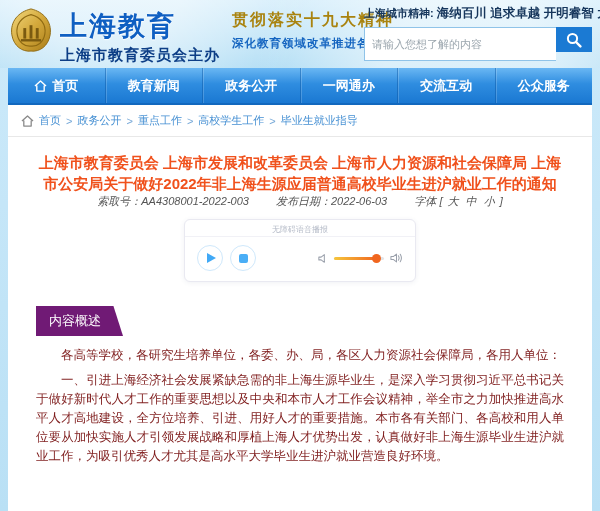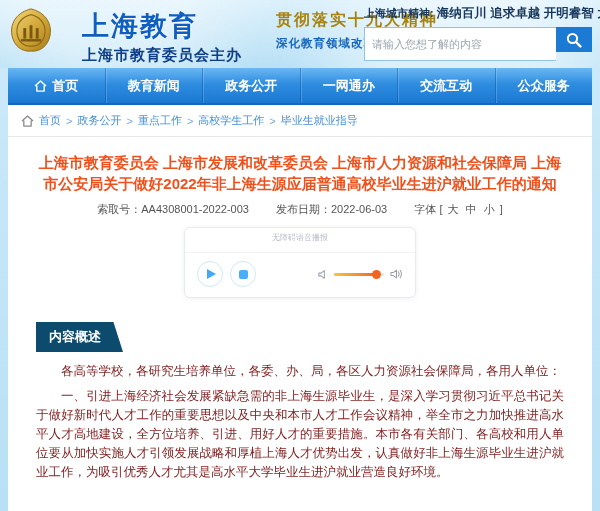--- a/index.html
+++ b/index.html
@@ -8,21 +8,21 @@
     width: 600px; height: 511px; overflow: hidden; position: relative;
     background: linear-gradient(180deg, #cdeafa 0%, #b9e0f5 100%);
   }
   
   .header {
     height: 68px; position: relative;
     background:
       radial-gradient(circle at 78% 120%, rgba(255,255,255,.55) 0 18%, rgba(255,255,255,0) 45%),
       radial-gradient(circle at 18% -30%, rgba(255,255,255,.5) 0 15%, rgba(255,255,255,0) 40%),
       linear-gradient(180deg, #d6eefb 0%, #aedcf4 100%);
-    display: flex; align-items: flex-start; gap: 22px;
+    display: flex; align-items: flex-start;
   }
   .logo-wrap { margin: 7px 6px 0 8px; }
   .brand { margin-top: 8px; }
   .site-title {
     font-size: 27px; font-weight: bold; color: #0f5fc2; letter-spacing: 2px;
     text-shadow: 0 0 2px #fff, 0 1px 1px #fff;
   }
   .site-subtitle { font-size: 15px; font-weight: bold; color: #0d3e86; margin-top: 2px; letter-spacing: 1px; }
   .slogans { margin: 10px 0 0 12px; white-space: nowrap; }
   .slogan1 { font-size: 16px; font-weight: bold; color: #a9830f; letter-spacing: 2px; }
@@ -57,52 +57,52 @@
   .content { margin: 0 8px; background: #fff; height: 414px; }
   .breadcrumb {
     display: flex; align-items: center; gap: 5px; padding: 8px 13px;
     font-size: 11px; color: #4690d3; border-bottom: 1px solid #e8e8e8;
   }
   .crumb { cursor: pointer; }
   .crumb-sep { color: #77a9d8; }
   .article { padding: 15px 28px 0; }
   .art-title {
     color: #f0511c; font-size: 15px; line-height: 21px; font-weight: bold;
-    text-align: center; margin-bottom: 8px;
+    text-align: center; 
   }
   .meta { text-align: center; font-size: 11px; color: #555; margin-bottom: 10px; }
-  .meta .meta-group { margin: 0 12px; }
+  .meta .meta-group { margin: 0 12px; font-style: italic; }
   .meta .fontsize-opt { cursor: pointer; margin: 0 2px; }
   
   .player {
     width: 232px; margin: 10px auto 0; background: #fff;
     border: 1px solid #e9e9f1; border-radius: 6px; box-shadow: 0 1px 5px rgba(60,80,120,.08);
   }
   .player-title {
-    font-size: 8px; color: #b3b9c6; text-align: center; padding: 4px 0 9px;
+    font-size: 8px; color: #b3b9c6; text-align: center; padding: 4px 0 1px;
     border-bottom: 1px solid #f1f1f6;
   }
   .player-controls { display: flex; align-items: center; padding: 8px 12px 10px; }
   .pbtn {
     width: 26px; height: 26px; border-radius: 50%; border: 1px solid #cfe8fb; background: #fff;
     display: flex; align-items: center; justify-content: center; cursor: pointer; margin-right: 7px;
   }
   .tri { width: 0; height: 0; border-left: 9px solid #41a9f6; border-top: 5.5px solid transparent; border-bottom: 5.5px solid transparent; margin-left: 2px; }
   .sq { width: 9px; height: 9px; background: #4aaef6; border-radius: 2px; }
   .vol-zone { margin-left: auto; display: flex; align-items: center; gap: 6px; }
   .vol-track { width: 50px; height: 3px; background: #e3e3e6; border-radius: 2px; position: relative; cursor: pointer; }
   .vol-fill { height: 3px; border-radius: 2px; background: linear-gradient(90deg, #f6c63c, #f0661f); }
   .vol-thumb {
     width: 9px; height: 9px; border-radius: 50%; background: #f0661f;
     position: absolute; top: -3px; margin-left: -5px;
   }
   
   .section-tab {
-    display: inline-block; margin-top: 24px; background: #0c4a6e; color: #fff;
-    font-size: 13px; font-weight: bold; padding: 6px 22px 6px 13px;
+    display: inline-block; margin-top: 24px; background: #701a75; color: #fff;
+    font-size: 13px; font-weight: normal; padding: 6px 22px 6px 13px;
     clip-path: polygon(0 0, 89% 0, 100% 100%, 0 100%);
   }
   .doc-number { text-align: center; font-size: 12px; color: #4a4a4a; margin-top: 10px; }
   .body-text { margin-top: 10px; }
   .body-text p {
     font-size: 12.5px; color: #7f1d1d; line-height: 19px; text-align: justify;
     text-indent: 2em; margin-top: 6px;
   }
 </style>
 </head>

